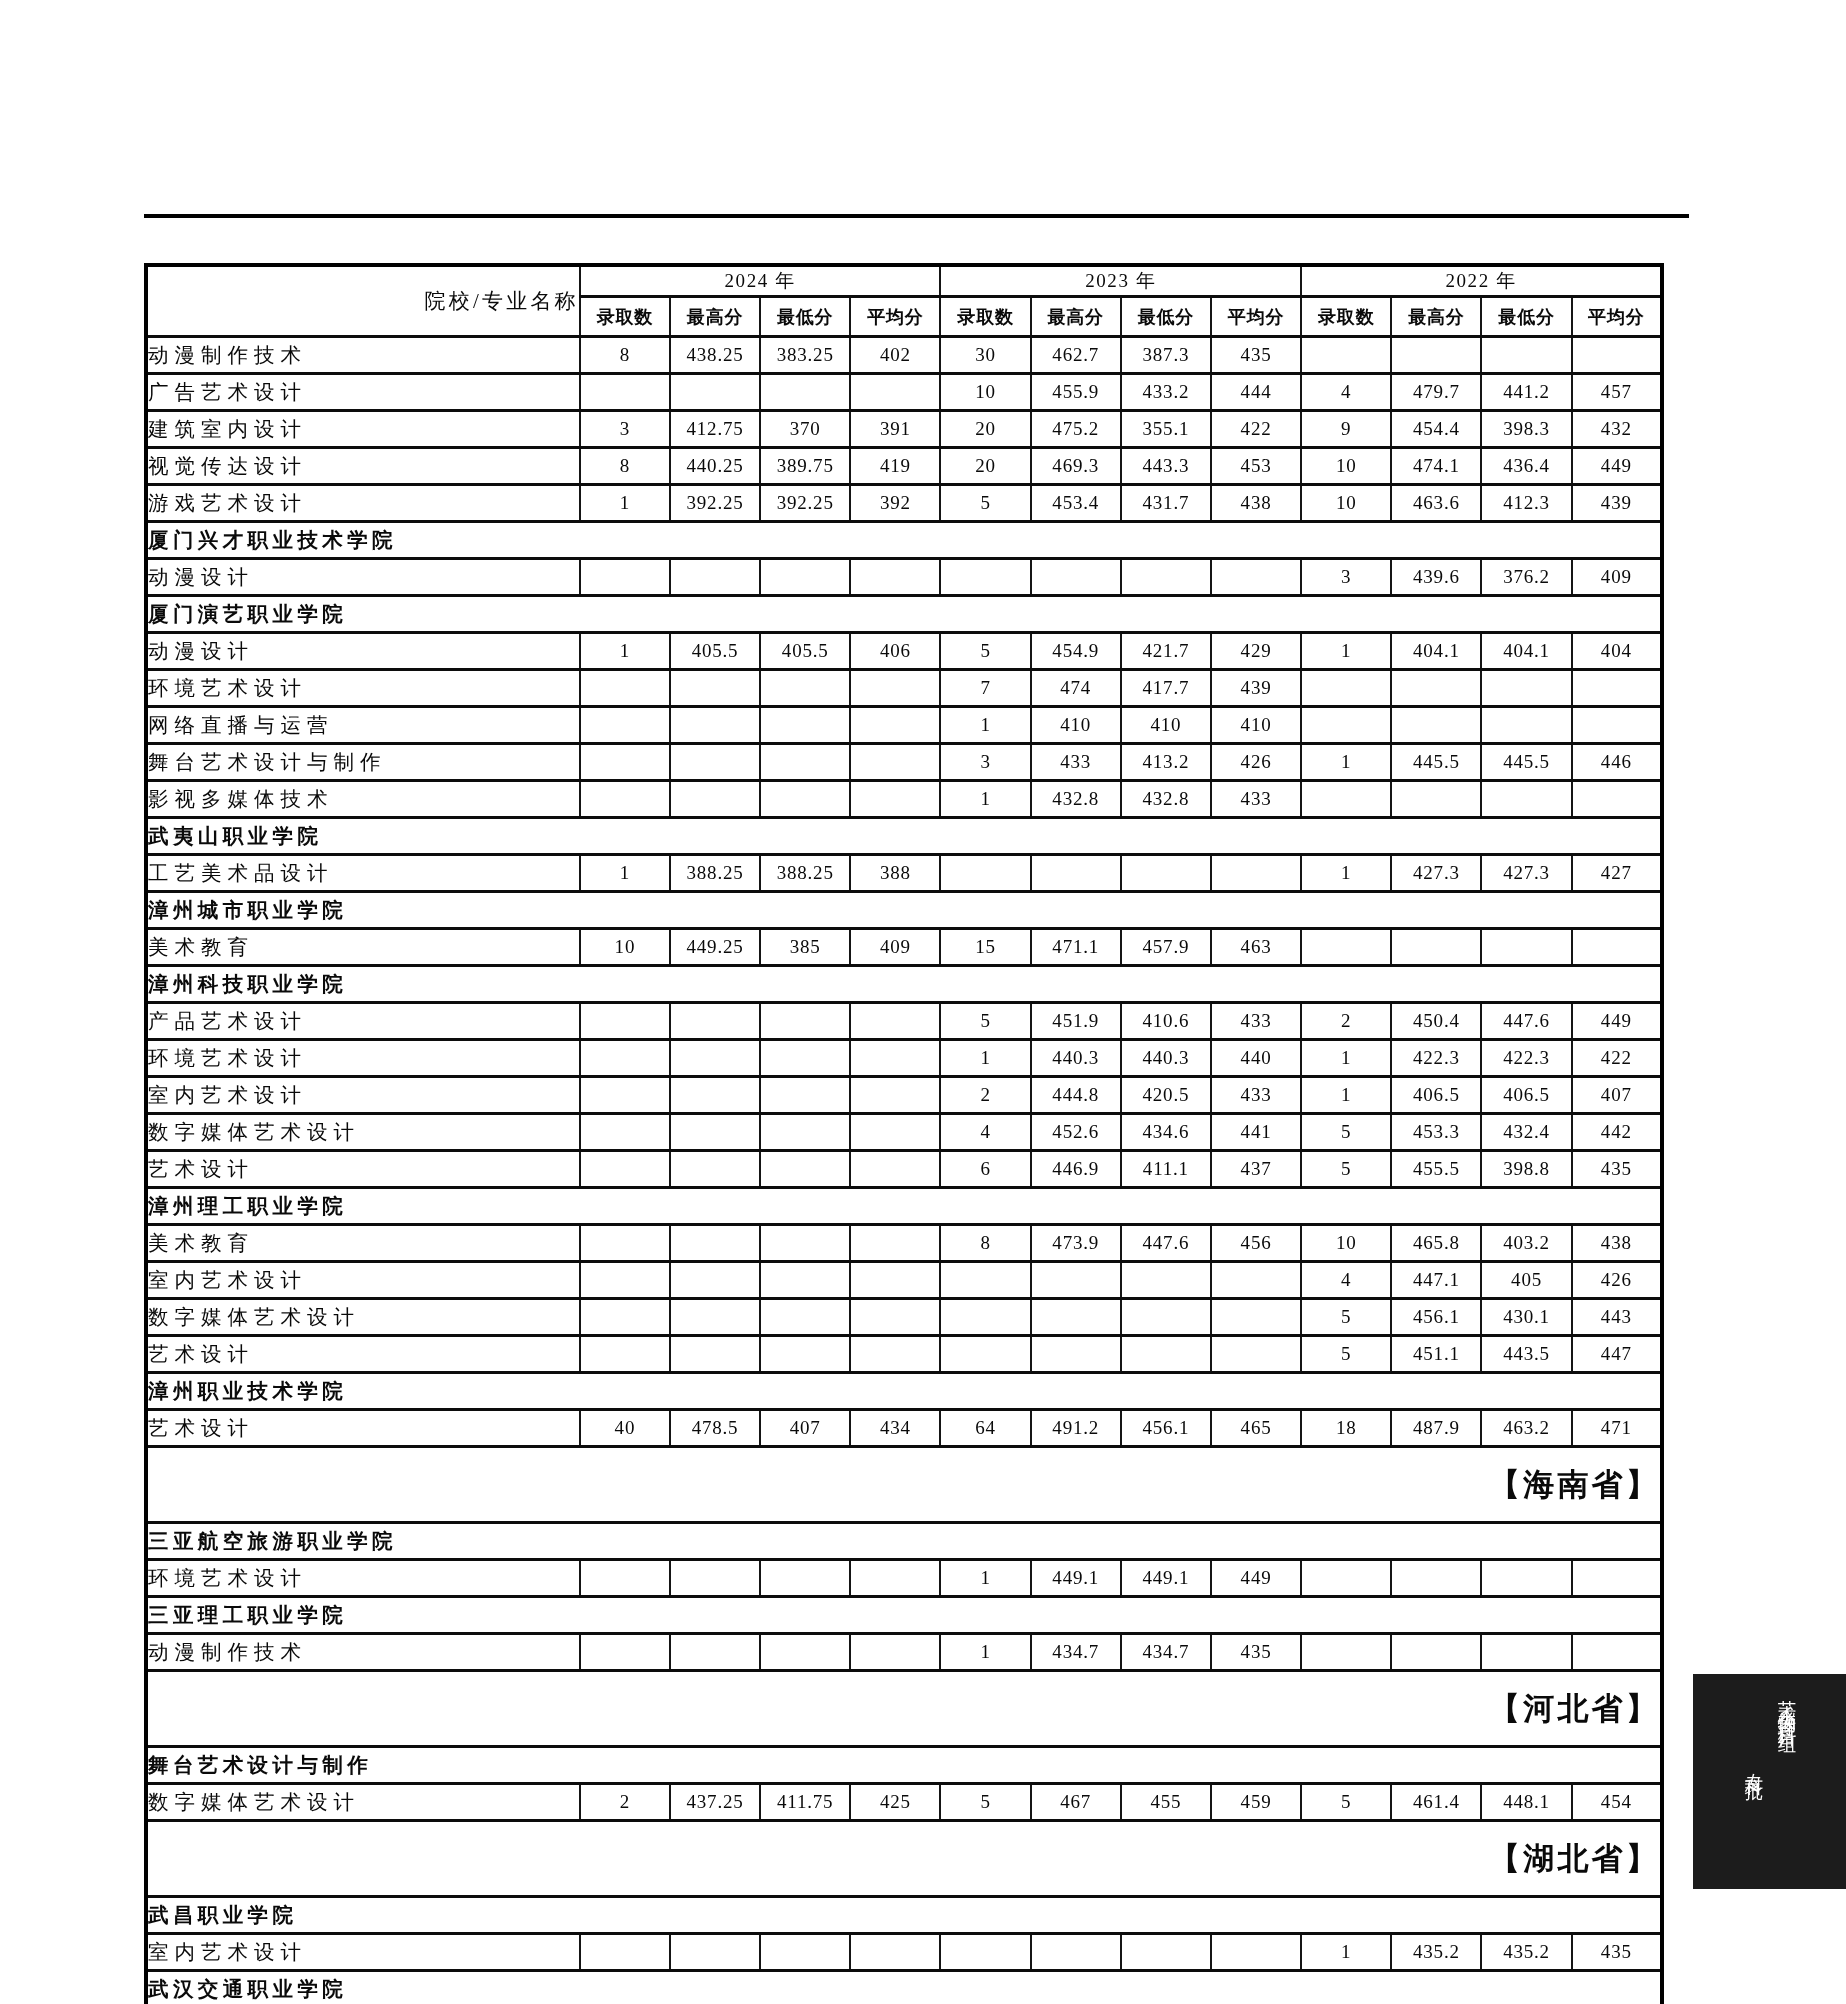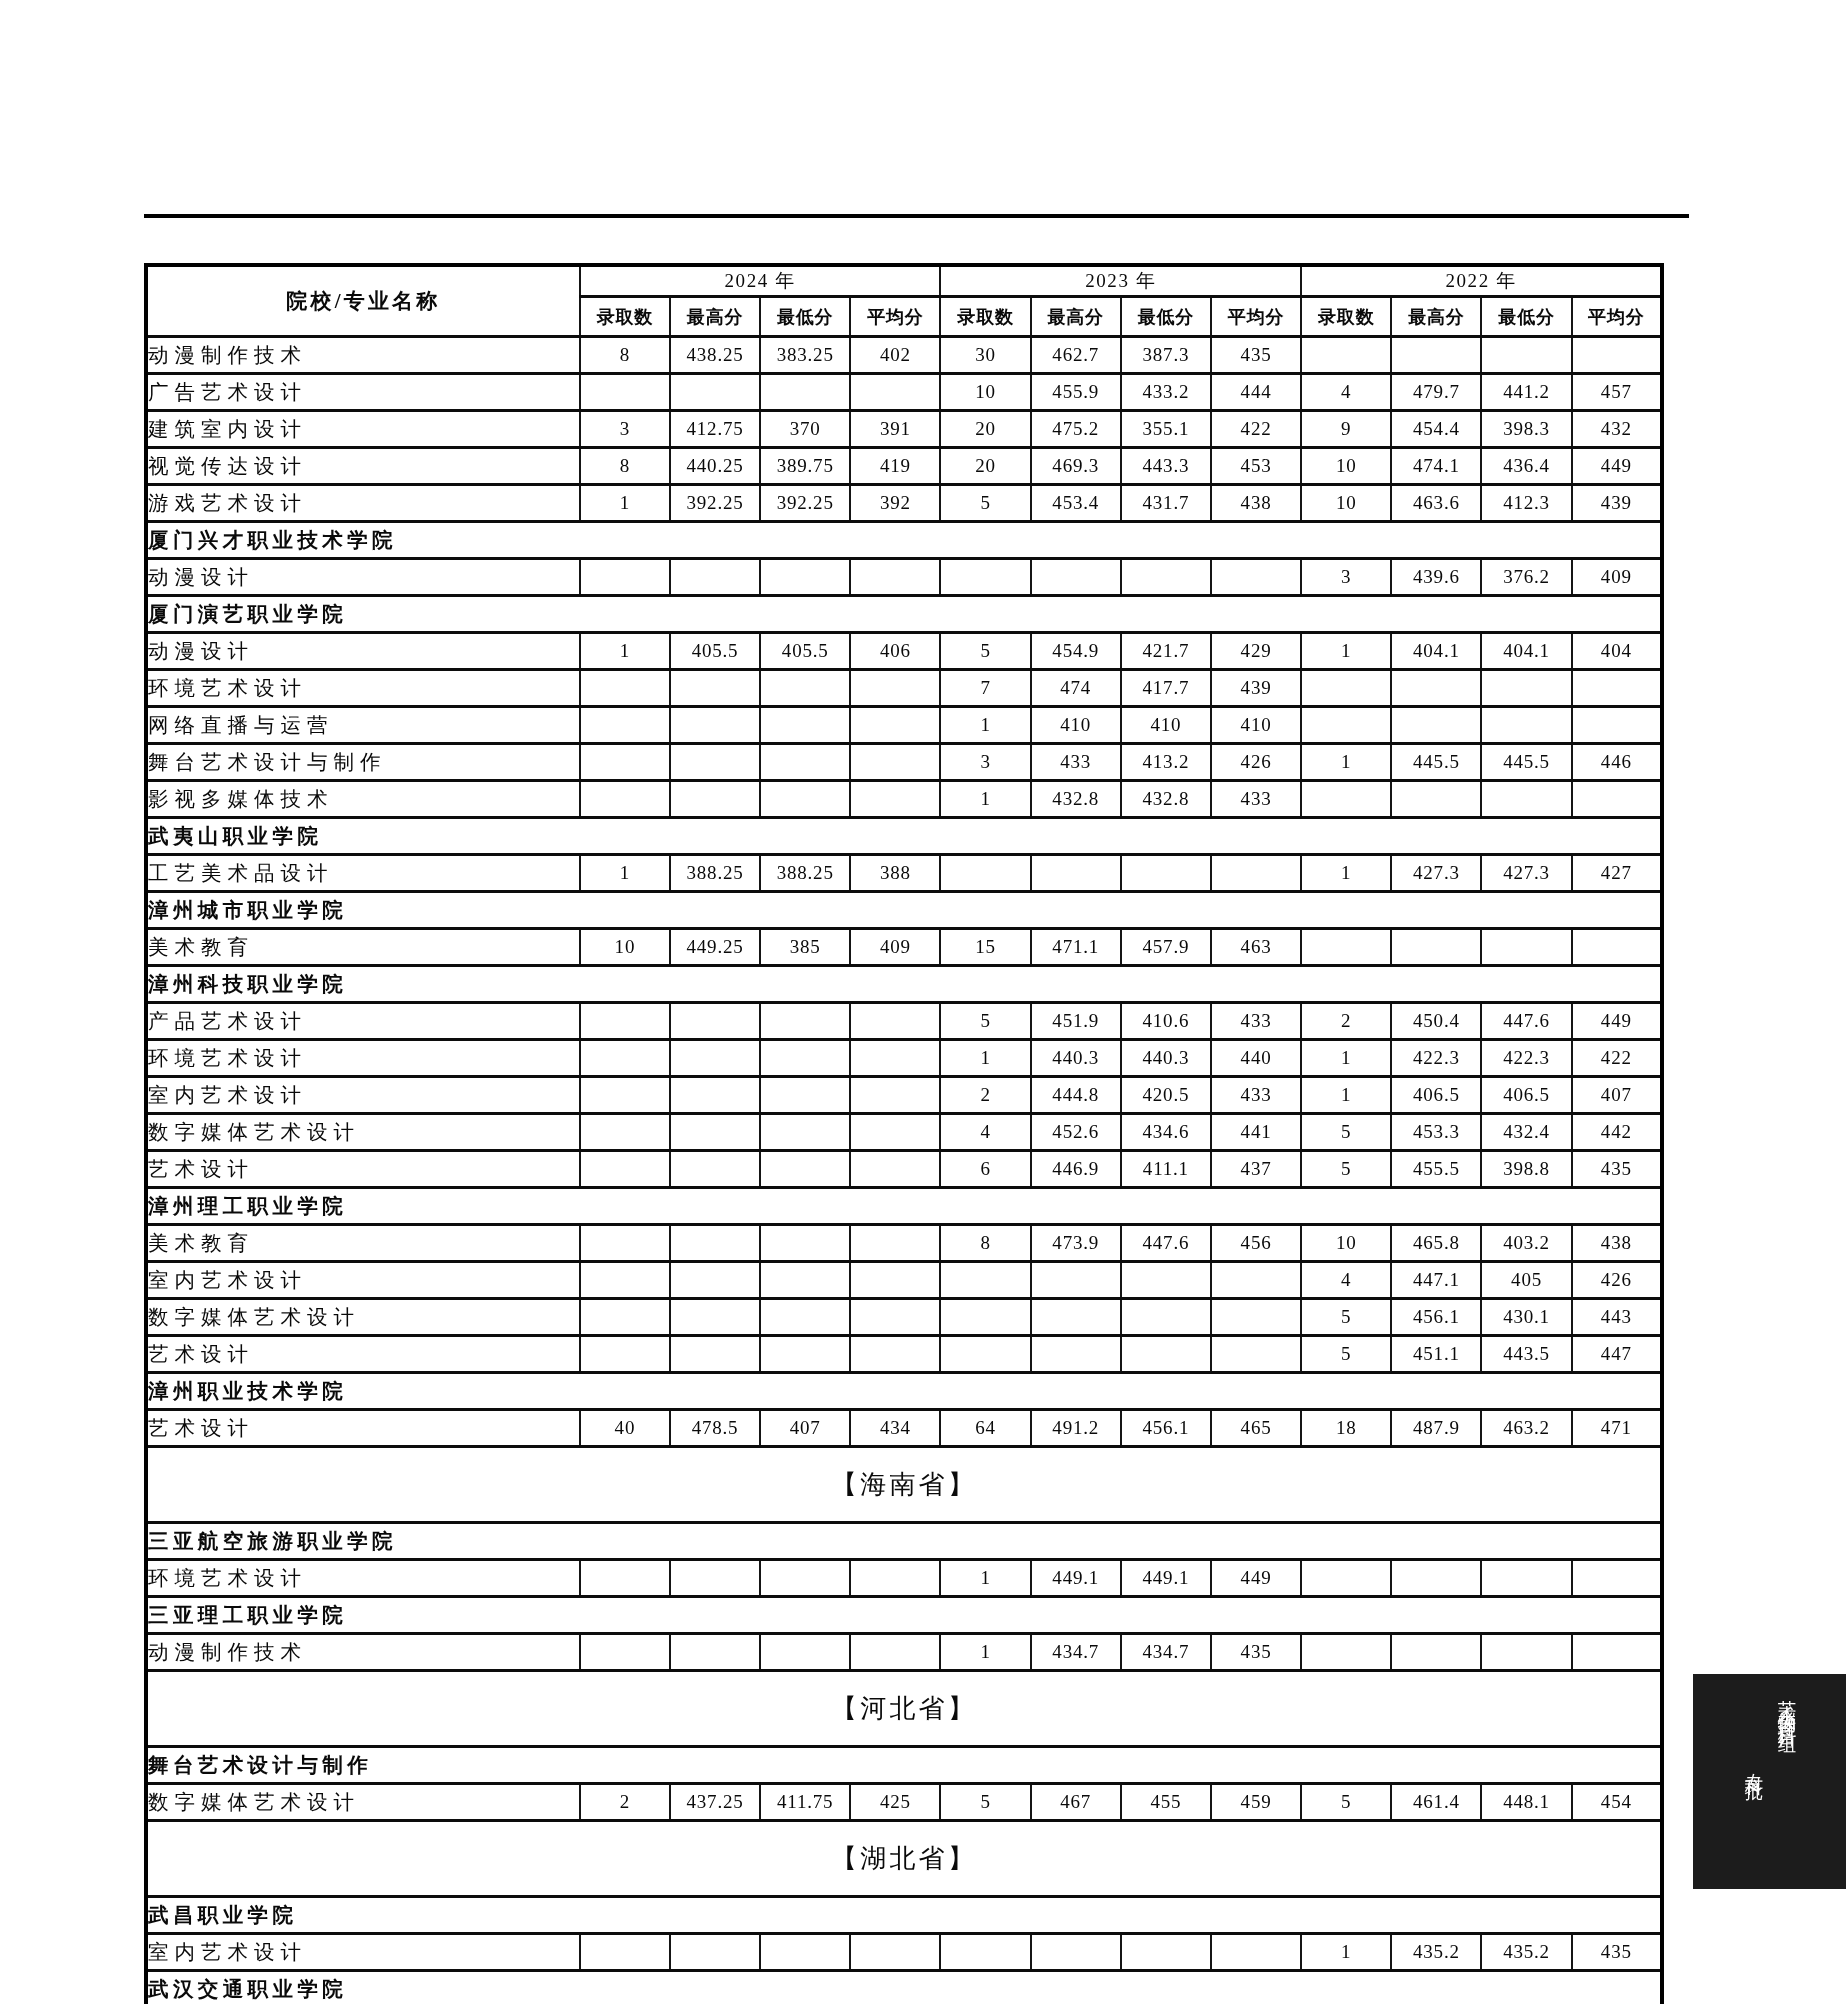--- a/index.html
+++ b/index.html
@@ -39,23 +39,23 @@
     border-top:3.2px solid #0c0c0c;
     border-bottom:3.2px solid #0c0c0c;
     padding:0;
     vertical-align:middle;
     overflow:hidden;
     white-space:nowrap;
   }
   tr.hrow-year td{height:28px;}
   tr.hrow-sub td{height:37px;}
   .col1-head{
-    text-align:center;
+    text-align:right;
     font-size:21px;
-    font-weight:bold;
+    font-weight:normal;
     letter-spacing:3.2px;
   }
   .year-cell{
     text-align:center;
     font-size:19px;
     letter-spacing:1.6px;
   }
   .sub-cell{
     text-align:center;
     font-size:18px;
@@ -73,23 +73,23 @@
   }
   .school-cell{
     text-align:left;
     padding-left:17px;
     font-size:20.5px;
     font-weight:bold;
     letter-spacing:4.4px;
     margin-left:24px;
   }
   .province-cell{
-    text-align:center;
-    font-size:26px;
-    font-weight:normal;
+    text-align:right;
+    font-size:31px;
+    font-weight:bold;
     letter-spacing:3.2px;
   }
   .num-cell{
     text-align:center;
     font-size:19px;
     letter-spacing:0.8px;
   }
   .side-tab{
     position:absolute;
     left:1693px;top:1674px;

